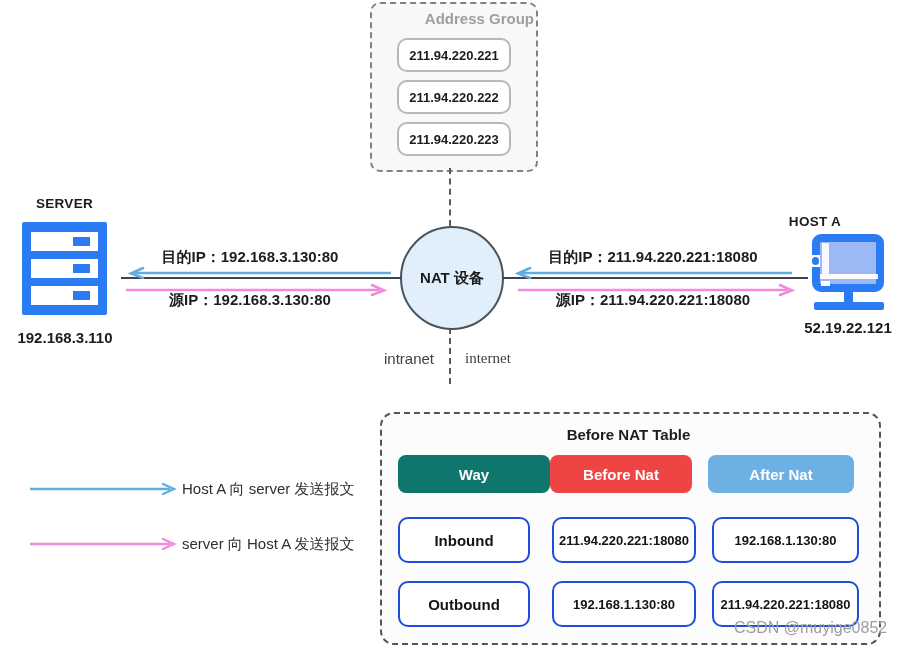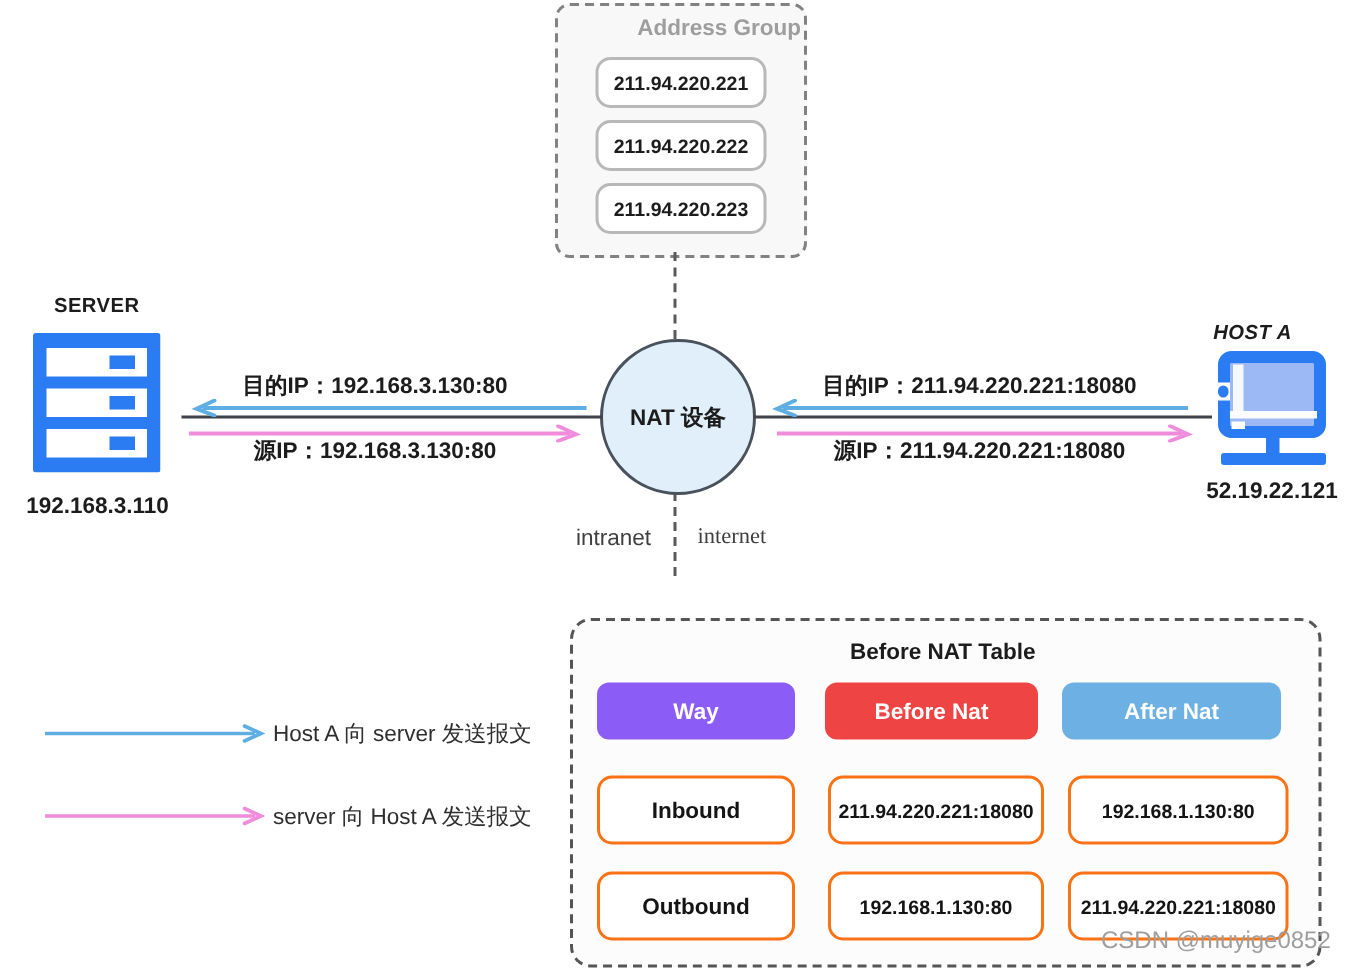--- a/index.html
+++ b/index.html
@@ -31,21 +31,21 @@
   .link-text{font-weight:bold;font-size:15px;text-align:center;white-space:nowrap;}
   
   .legend-text{font-size:15px;color:#2e2e2e;white-space:nowrap;}
   
   .table-box{left:380px;top:412px;width:497px;height:229px;background:#fcfcfc;
     border:2px dashed #555555;border-radius:14px;}
   .table-title{left:380px;top:426px;width:497px;text-align:center;
     font-weight:bold;font-size:15px;}
   .hdr-pill{height:38px;border-radius:8px;display:flex;align-items:center;
     justify-content:center;color:#ffffff;font-weight:bold;font-size:15px;}
-  .cell-pill{height:42px;background:#ffffff;border:2px solid #f97316;border-radius:10px;
+  .cell-pill{height:42px;background:#ffffff;border:2px solid #1d4ed8;border-radius:10px;
     display:flex;align-items:center;justify-content:center;font-weight:bold;color:#141414;}
   .cell-way{font-size:15px;}
   .cell-ip{font-size:13px;}
   .watermark{color:#9e9e9e;font-size:16px;white-space:nowrap;}
 </style>
 </head>
 <body>
 
 <div id="canvas">
 
@@ -72,21 +72,21 @@
       <rect x="9" y="10" width="67" height="19" fill="#ffffff"></rect>
       <rect x="9" y="37" width="67" height="19" fill="#ffffff"></rect>
       <rect x="9" y="64" width="67" height="19" fill="#ffffff"></rect>
       <rect x="51" y="15" width="17" height="9" fill="#2B7BF3"></rect>
       <rect x="51" y="42" width="17" height="9" fill="#2B7BF3"></rect>
       <rect x="51" y="69" width="17" height="9" fill="#2B7BF3"></rect>
     </svg>
   </div>
   <div class="abs dev-ip" style="left:5px;top:329px;width:120px;">192.168.3.110</div>
 
-  <div class="abs dev-label" style="left:796px;top:214px;width:78px;font-style:italic;">HOST A</div>
+  <div class="abs dev-label" style="left:776px;top:214px;width:78px;">HOST A</div>
   <div class="abs" style="left:808px;top:230px;">
     <svg width="82" height="82" viewBox="0 0 82 82">
       <rect x="8" y="8" width="64" height="50" rx="5" fill="#9DB9F5" stroke="#2B7BF3" stroke-width="8"></rect>
       <rect x="14" y="13" width="7" height="32" fill="#ffffff" opacity="0.9"></rect>
       <rect x="12" y="44" width="58" height="5" fill="#ffffff" opacity="0.95"></rect>
       <rect x="13" y="51" width="9" height="5" fill="#ffffff"></rect>
       <rect x="3" y="25" width="9" height="12" fill="#ffffff"></rect>
       <rect x="4" y="27" width="7" height="8" rx="3.5" fill="#2B7BF3"></rect>
       <rect x="36" y="58" width="9" height="16" fill="#2B7BF3"></rect>
       <rect x="6" y="72" width="70" height="8" rx="2" fill="#2B7BF3"></rect>
@@ -137,21 +137,21 @@
     <svg width="148" height="14" viewBox="0 0 148 14">
       <line x1="0" y1="7" x2="140" y2="7" stroke="#F08CDC" stroke-width="2.4"></line>
       <path d="M133 2 L144 7 L133 12" fill="none" stroke="#F08CDC" stroke-width="2.4" stroke-linecap="round"></path>
     </svg>
   </div>
   <div class="abs legend-text" style="left:182px;top:535px;">server  向 Host A 发送报文</div>
 
   <div class="abs table-box"></div>
   <div class="abs table-title">Before NAT Table</div>
 
-  <div class="abs hdr-pill" style="left:398px;top:455px;width:132px;background:#8b5cf6;">Way</div>
+  <div class="abs hdr-pill" style="left:398px;top:455px;width:152px;background:#0f766e;">Way</div>
   <div class="abs hdr-pill" style="left:550px;top:455px;width:142px;background:#ef4444;">Before Nat</div>
   <div class="abs hdr-pill" style="left:708px;top:455px;width:146px;background:#6CB0E4;">After Nat</div>
 
   <div class="abs cell-pill cell-way" style="left:398px;top:517px;width:128px;">Inbound</div>
   <div class="abs cell-pill cell-ip" style="left:552px;top:517px;width:140px;">211.94.220.221:18080</div>
   <div class="abs cell-pill cell-ip" style="left:712px;top:517px;width:143px;">192.168.1.130:80</div>
 
   <div class="abs cell-pill cell-way" style="left:398px;top:581px;width:128px;">Outbound</div>
   <div class="abs cell-pill cell-ip" style="left:552px;top:581px;width:140px;">192.168.1.130:80</div>
   <div class="abs cell-pill cell-ip" style="left:712px;top:581px;width:143px;">211.94.220.221:18080</div>

